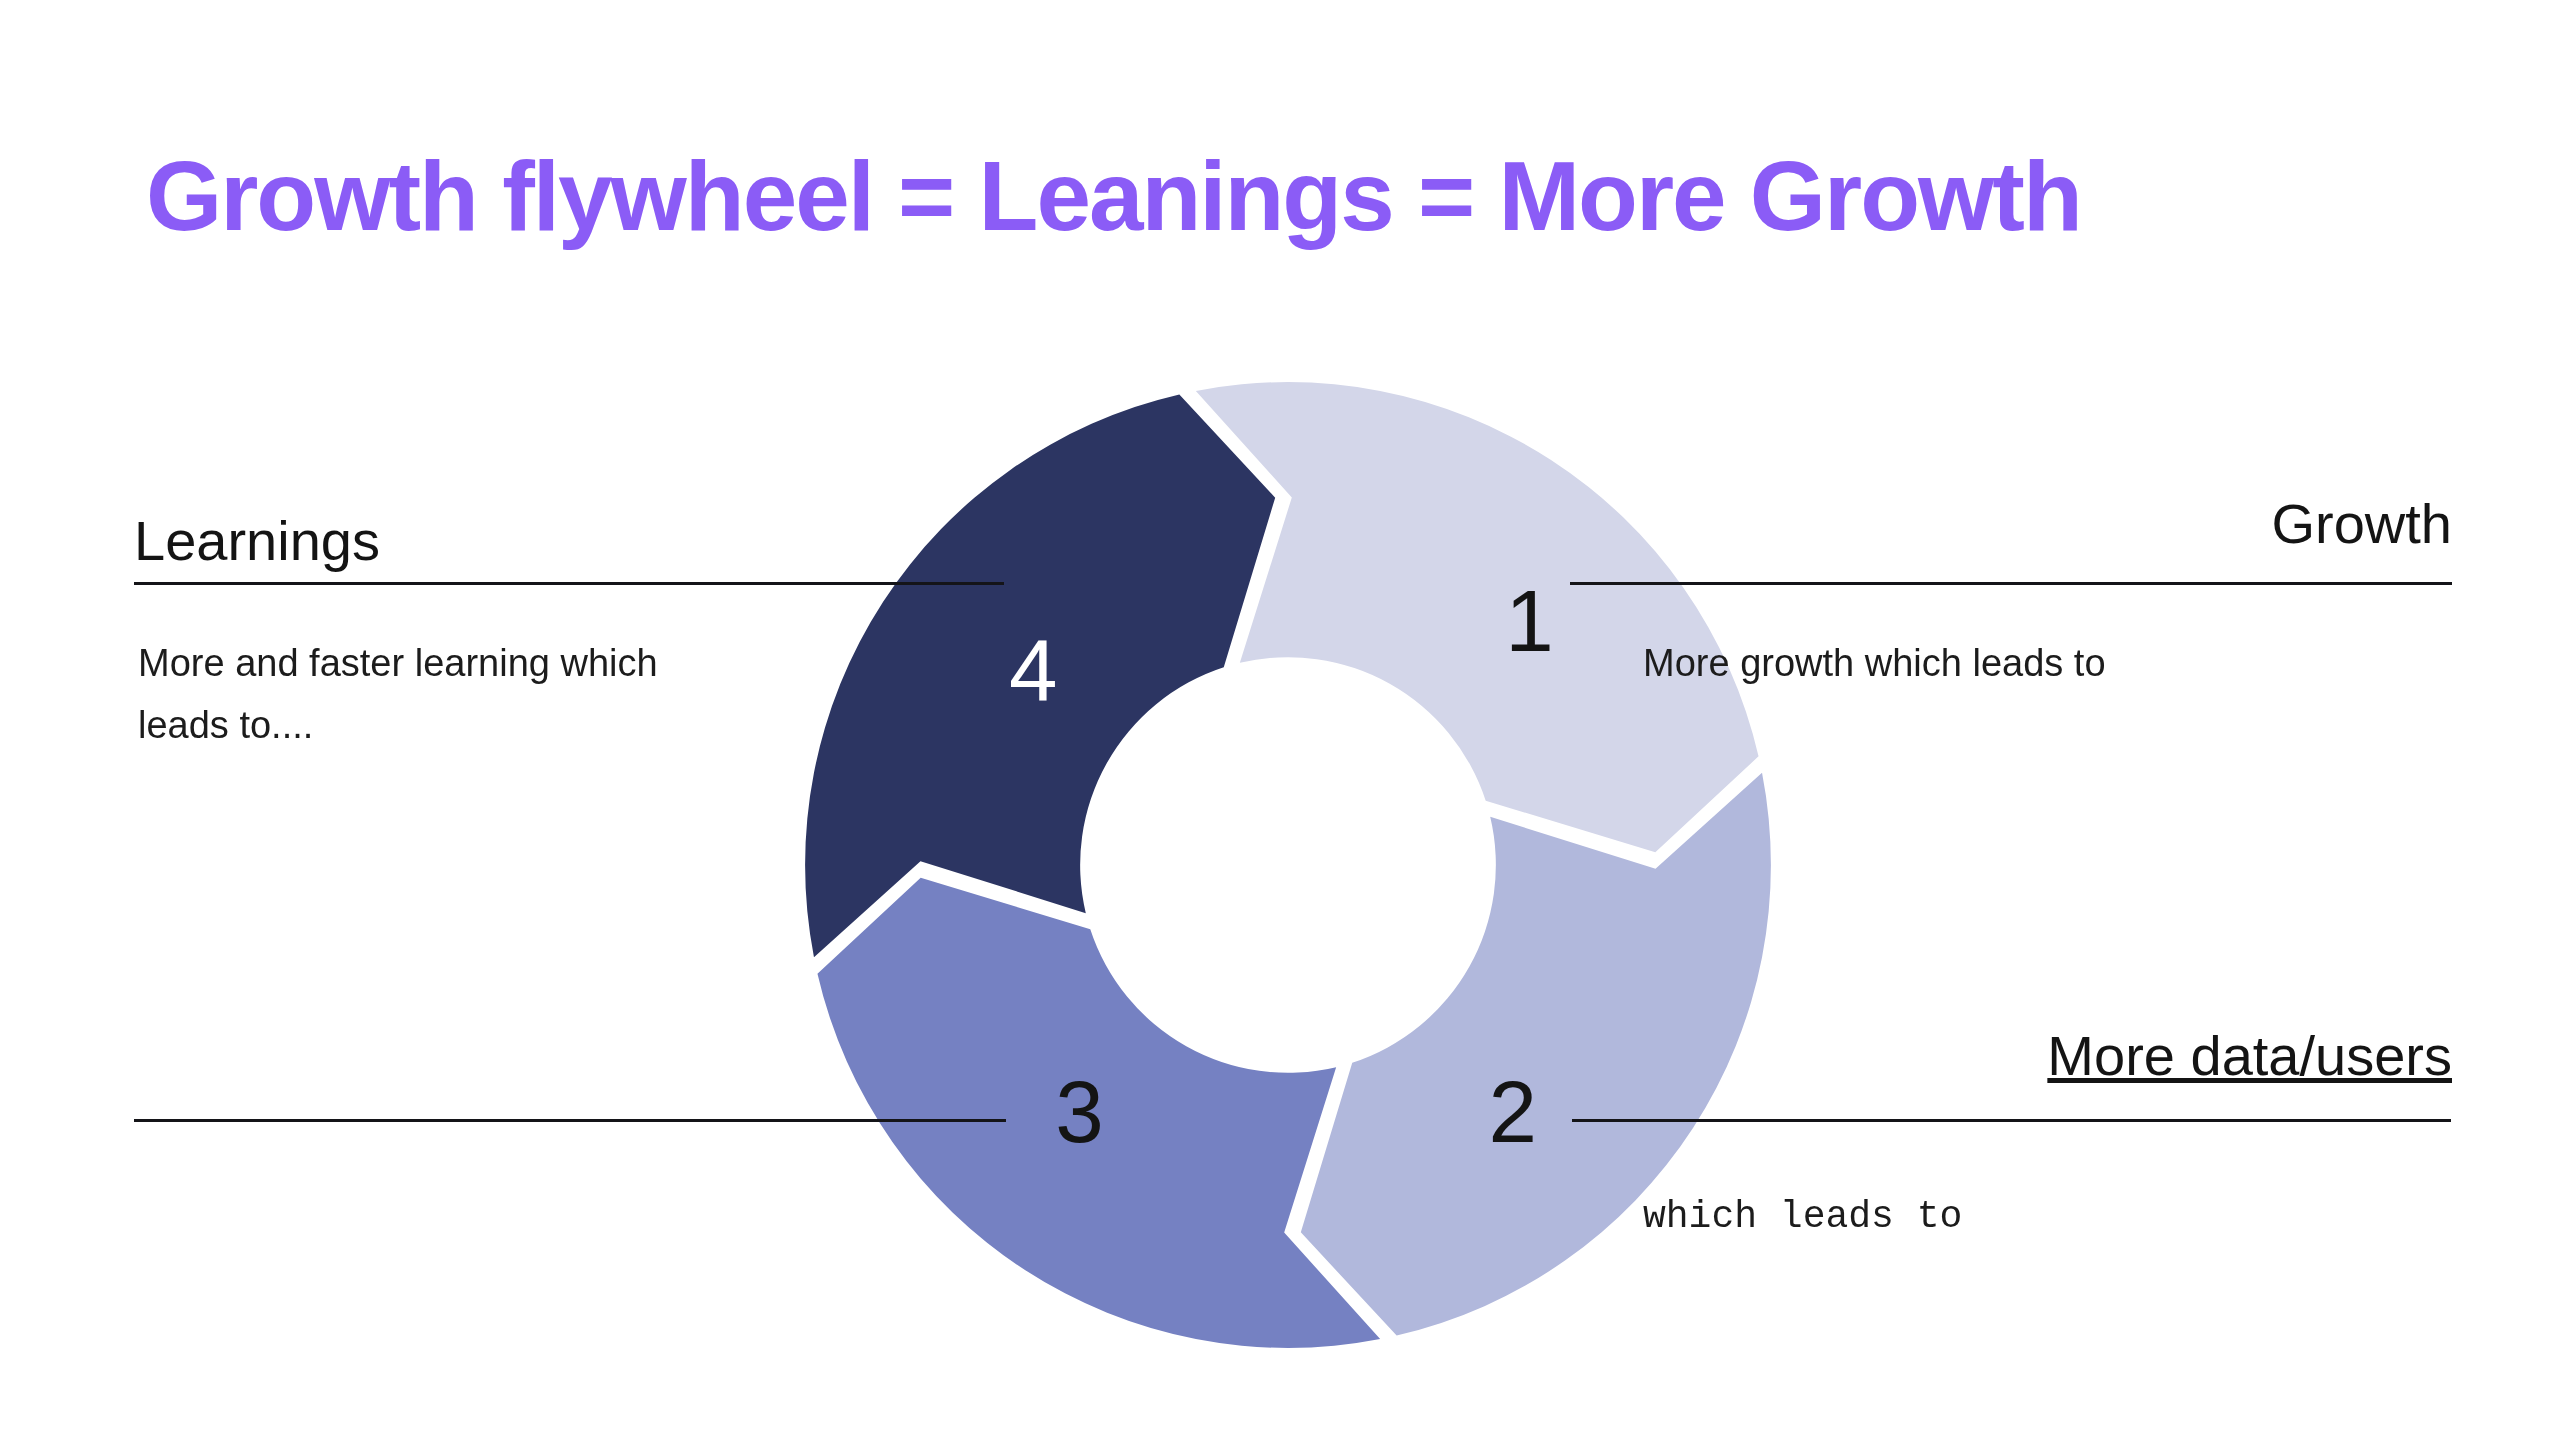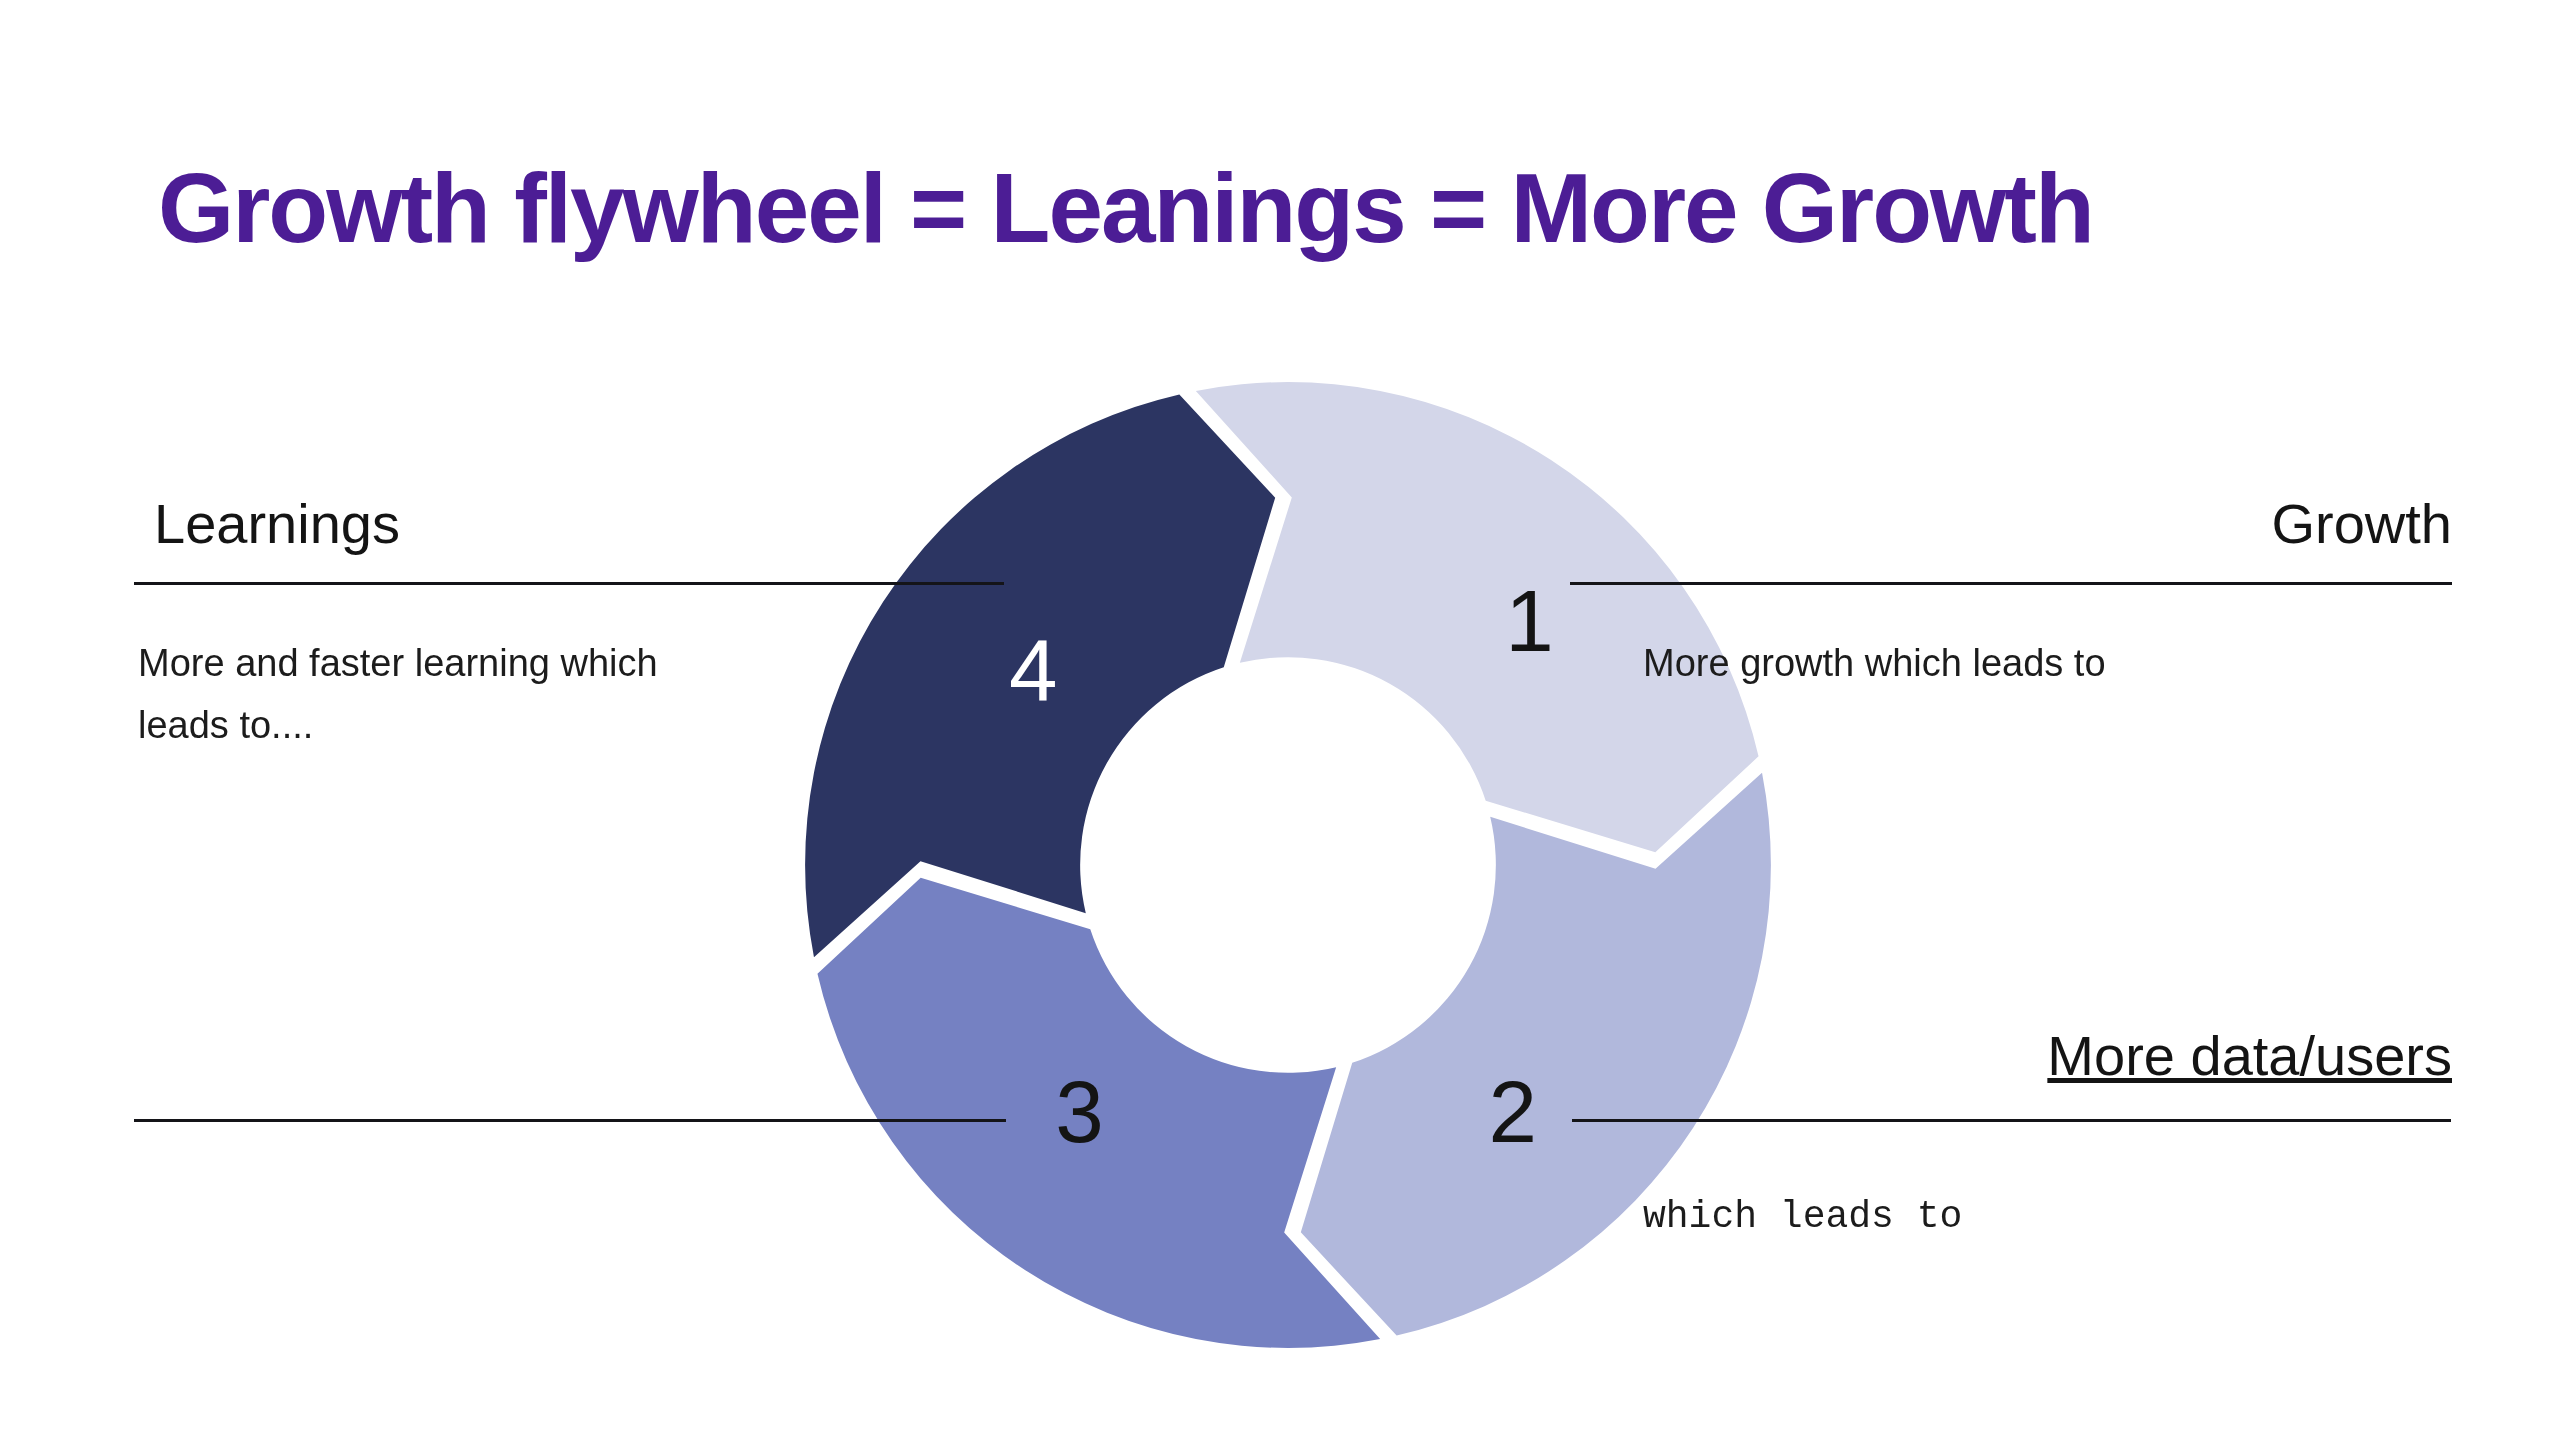--- a/index.html
+++ b/index.html
@@ -8,26 +8,26 @@
     width:2576px;
     height:1449px;
     background:#ffffff;
     overflow:hidden;
     font-family:"Liberation Sans", sans-serif;
   }
   .title{
     position:absolute;
     left:144px;
     top:138px;
-    margin:14px;
+    margin:2px;
     font-size:98px;
     line-height:1.15;
     font-weight:700;
     letter-spacing:-2px;
-    color:#4c1d95;
+    color:#8b5cf6;
     white-space:nowrap;
   }
   .flywheel{
     position:absolute;
     left:785px;
     top:362px;
     width:1006px;
     height:1006px;
     z-index:1;
   }
@@ -57,21 +57,21 @@
   }
   .sect-body{
     margin:4px;
     font-size:38px;
     font-weight:400;
     color:#1c1c1c;
     line-height:1.62;
     white-space:pre-line;
   }
   .align-right{text-align:left;}
-  #sect-learnings-h{left:134px;top:493px;margin-left:20px;}
+  #sect-learnings-h{left:134px;top:510px;}
   #sect-learnings-b{left:134px;top:629px;width:738px;}
   #sect-growth-h{right:124px;top:493px;}
   #sect-growth-b{right:124px;top:629px;width:805px;}
   #sect-experiment-h{left:134px;top:1025px;}
   #sect-experiment-b{left:134px;top:1166px;width:771px;}
   #sect-data-h{right:124px;top:1025px;text-decoration:underline;}
   #sect-data-b{right:124px;top:1182px;width:805px;font-family:Liberation Mono, monospace;}
 </style>
 </head>
 <body>

